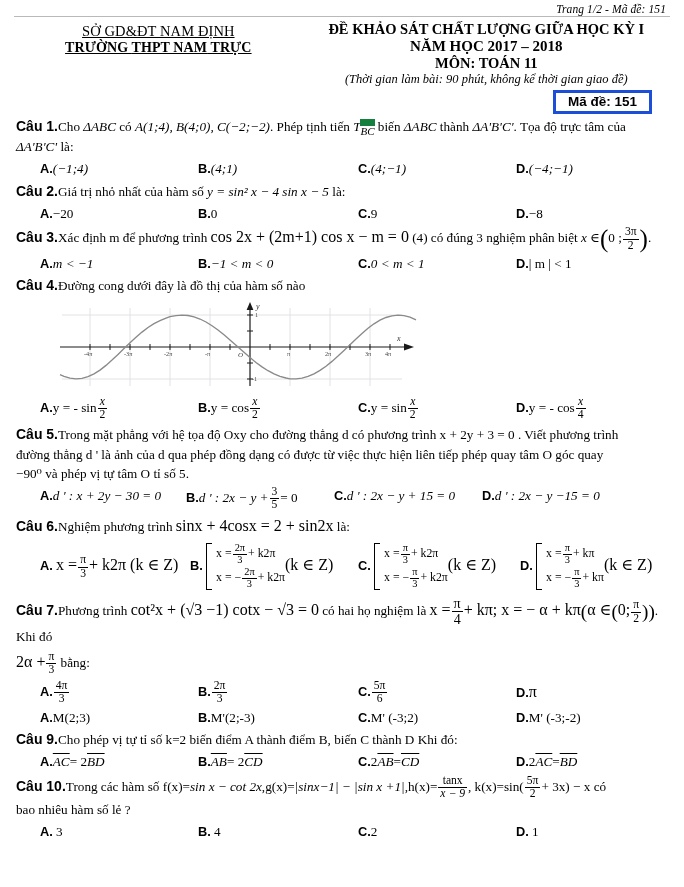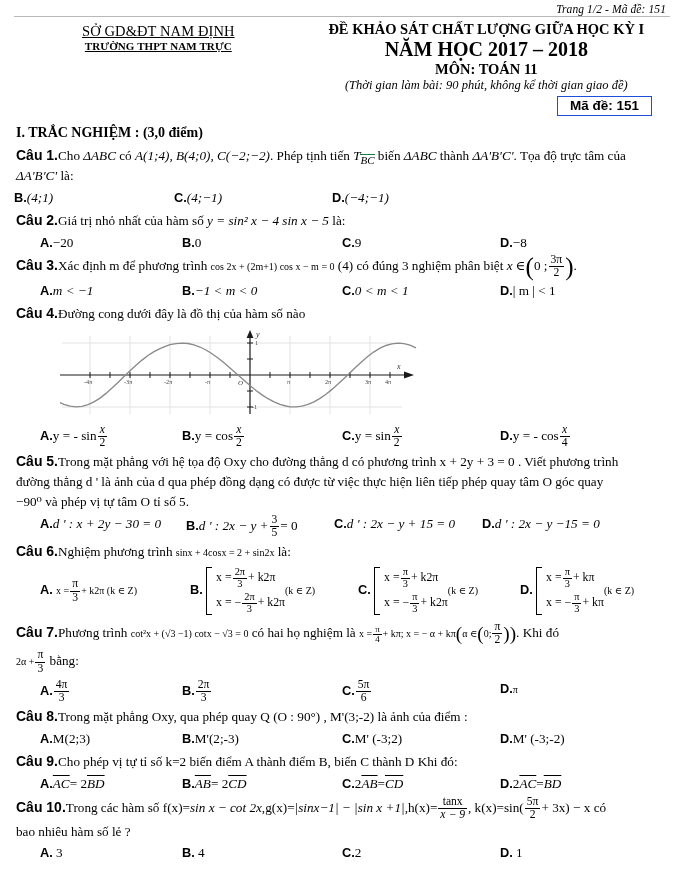--- a/index.html
+++ b/index.html
@@ -24,55 +24,55 @@
     padding-top: 3px;
     letter-spacing: .1px;
   }
   .runrule { border-top: 1px solid #b9b9b9; margin: 1px 0 4px 0; }
 
   
   .header { display: flex; align-items: flex-start; }
   .hdr-left { width: 44%; text-align: center; padding-top: 2px; text-decoration: underline; }
   .hdr-right { width: 56%; text-align: center; }
   .hdr-left .l1 { font-size: 14.5px; letter-spacing: .1px; }
-  .hdr-left .l2 { font-size: 11px; font-weight: bold; letter-spacing: .1px; }
+  .hdr-left .l2 { font-size: 14px; font-weight: bold; letter-spacing: .1px; }
   .u { text-decoration: underline; }
   .hdr-right .r1 { font-size: 14.5px; font-weight: bold; }
-  .hdr-right .r2 { font-size: 20px; font-weight: bold; }
+  .hdr-right .r2 { font-size: 15px; font-weight: bold; }
   .hdr-right .r3 { font-size: 14.5px; font-weight: bold; }
   .hdr-right .r4 { font-size: 12.5px; font-style: italic; }
   .madebox-wrap { display:flex; justify-content:flex-end; margin-top:3px; padding-right:18px;}
   .madebox {
-    border: 1px solid #1d4ed8;
+    border: 3px solid #1d4ed8;
     padding: 1px 12px 2px 12px;
     font-weight: bold;
     font-size: 13.5px;
     font-family: "Liberation Sans", sans-serif;
   }
 
   
   .sect { font-weight: bold; font-size: 14px; margin: 9px 0 4px 2px; }
   .q { margin: 2px 0 0 2px; line-height: 1.5; font-size: 13.2px; }
   .qlab { font-weight: bold; font-family: "Liberation Sans", sans-serif; font-size: 14px; }
   .opts { display: flex; margin: 2px 0 0 0; line-height: 1.45; }
   .opt { font-size: 13.2px; }
   .ol { font-weight: bold; font-family: "Liberation Sans", sans-serif; font-size: 12.8px; }
   .w1 { width: 168px; padding-left: 26px; }
-  .w2 { width: 160px; }
+  .w2 { width: 160px; margin-left: 16px; }
   .w3 { width: 158px; }
   .w4 { width: 150px; }
   i.v { font-style: italic; text-align: right; }
 
   
   .frac { display: inline-block; vertical-align: middle; text-align: center;
           font-size: .88em; line-height: 1.05; margin: 0 1px; }
   .frac .n { display:block; padding: 0 2px; }
   .frac .d { display:block; border-top: 1px solid #000; padding: 0 2px; }
-  .sm { font-size: 10px; }
-  .vec { border-top: 1px solid #15803d; display:inline-block; line-height:1.05; }
+  .sm { font-size: 16px; }
+  .vec { border-top: 7px solid #15803d; display:inline-block; line-height:1.05; }
   .ovl { text-decoration: overline; }
   .big-paren { font-size: 1.9em; font-weight: 300; vertical-align: middle; line-height:.6; }
   .mid-paren { font-size: 1.45em; font-weight: 300; vertical-align: middle; line-height:.6; }
   .sys { display:inline-block; vertical-align: middle; position: relative; padding-left: 7px; }
   .sys::before {
     content: ""; position: absolute; left: 0; top: 1px; bottom: 1px; width: 5px;
     border: 1px solid #000; border-right: none;
   }
   .sys .row { display:block; padding: 1px 0 1px 3px; font-size: 11.8px; white-space: nowrap;}
 
@@ -98,26 +98,26 @@
       <div class="r2">NĂM HỌC 2017 – 2018</div>
       <div class="r3">MÔN: TOÁN 11</div>
       <div class="r4">(Thời gian làm bài: 90 phút, không kể thời gian giao đề)</div>
     </div>
   </div>
 
   <div class="madebox-wrap">
     <div class="madebox">Mã đề: 151</div>
   </div>
 
-  <div class="sect">I. TRẮC NGHIỆM : (3,0 điểm)</div>
 
   <div class="q">
     <span class="qlab">Câu 1.</span><span>Cho </span><i class="v">ΔABC</i><span> có </span><i class="v">A(1;4), B(4;0), C(−2;−2)</i><span>. Phép tịnh tiến </span><i class="v">T</i><sub class="vec" style="font-style:italic">BC</sub><span> biến </span><i class="v">ΔABC</i><span> thành </span><i class="v">ΔA'B'C'</i><span>. Tọa độ trực tâm của </span><i class="v">ΔA'B'C'</i><span> là:</span>
   </div>
   <div class="opts">
+    <div class="opt w1"><span class="ol">A.</span><i class="v">(−1;4)</i></div>
     <div class="opt w2"><span class="ol">B.</span><i class="v">(4;1)</i></div>
     <div class="opt w3"><span class="ol">C.</span><i class="v">(4;−1)</i></div>
     <div class="opt w4"><span class="ol">D.</span><i class="v">(−4;−1)</i></div>
   </div>
 
   <div class="q">
     <span class="qlab">Câu 2.</span><span>Giá trị nhỏ nhất của hàm số</span>
     <i class="v">y = sin² x − 4 sin x − 5</i>
     <span>là:</span>
   </div>
@@ -284,23 +284,20 @@
   <div class="q" style="margin-top:3px">
     <span class="sm">2α +</span><span class="frac"><span class="n">π</span><span class="d">3</span></span> <span>bằng:</span>
   </div>
   <div class="opts" style="margin-top:4px">
     <div class="opt w1"><span class="ol">A.</span><span class="frac"><span class="n">4π</span><span class="d">3</span></span></div>
     <div class="opt w2"><span class="ol">B.</span><span class="frac"><span class="n">2π</span><span class="d">3</span></span></div>
     <div class="opt w3"><span class="ol">C.</span><span class="frac"><span class="n">5π</span><span class="d">6</span></span></div>
     <div class="opt w4"><span class="ol">D.</span><span class="sm">π</span></div>
   </div>
 
-  <div class="q">
-    <span class="qlab">Câu 8.</span><span>Trong mặt phẳng Oxy, qua phép quay Q (O : 90°) , M'(3;-2) là ảnh của điểm :</span>
-  </div>
   <div class="opts">
     <div class="opt w1"><span class="ol">A.</span><span>M(2;3)</span></div>
     <div class="opt w2"><span class="ol">B.</span><span>M'(2;-3)</span></div>
     <div class="opt w3"><span class="ol">C.</span><span>M' (-3;2)</span></div>
     <div class="opt w4"><span class="ol">D.</span><span>M' (-3;-2)</span></div>
   </div>
 
   <div class="q">
     <span class="qlab">Câu 9.</span><span>Cho phép vị tự tỉ số k=2 biến điểm A thành điểm B, biến C thành D Khi đó:</span>
   </div>

